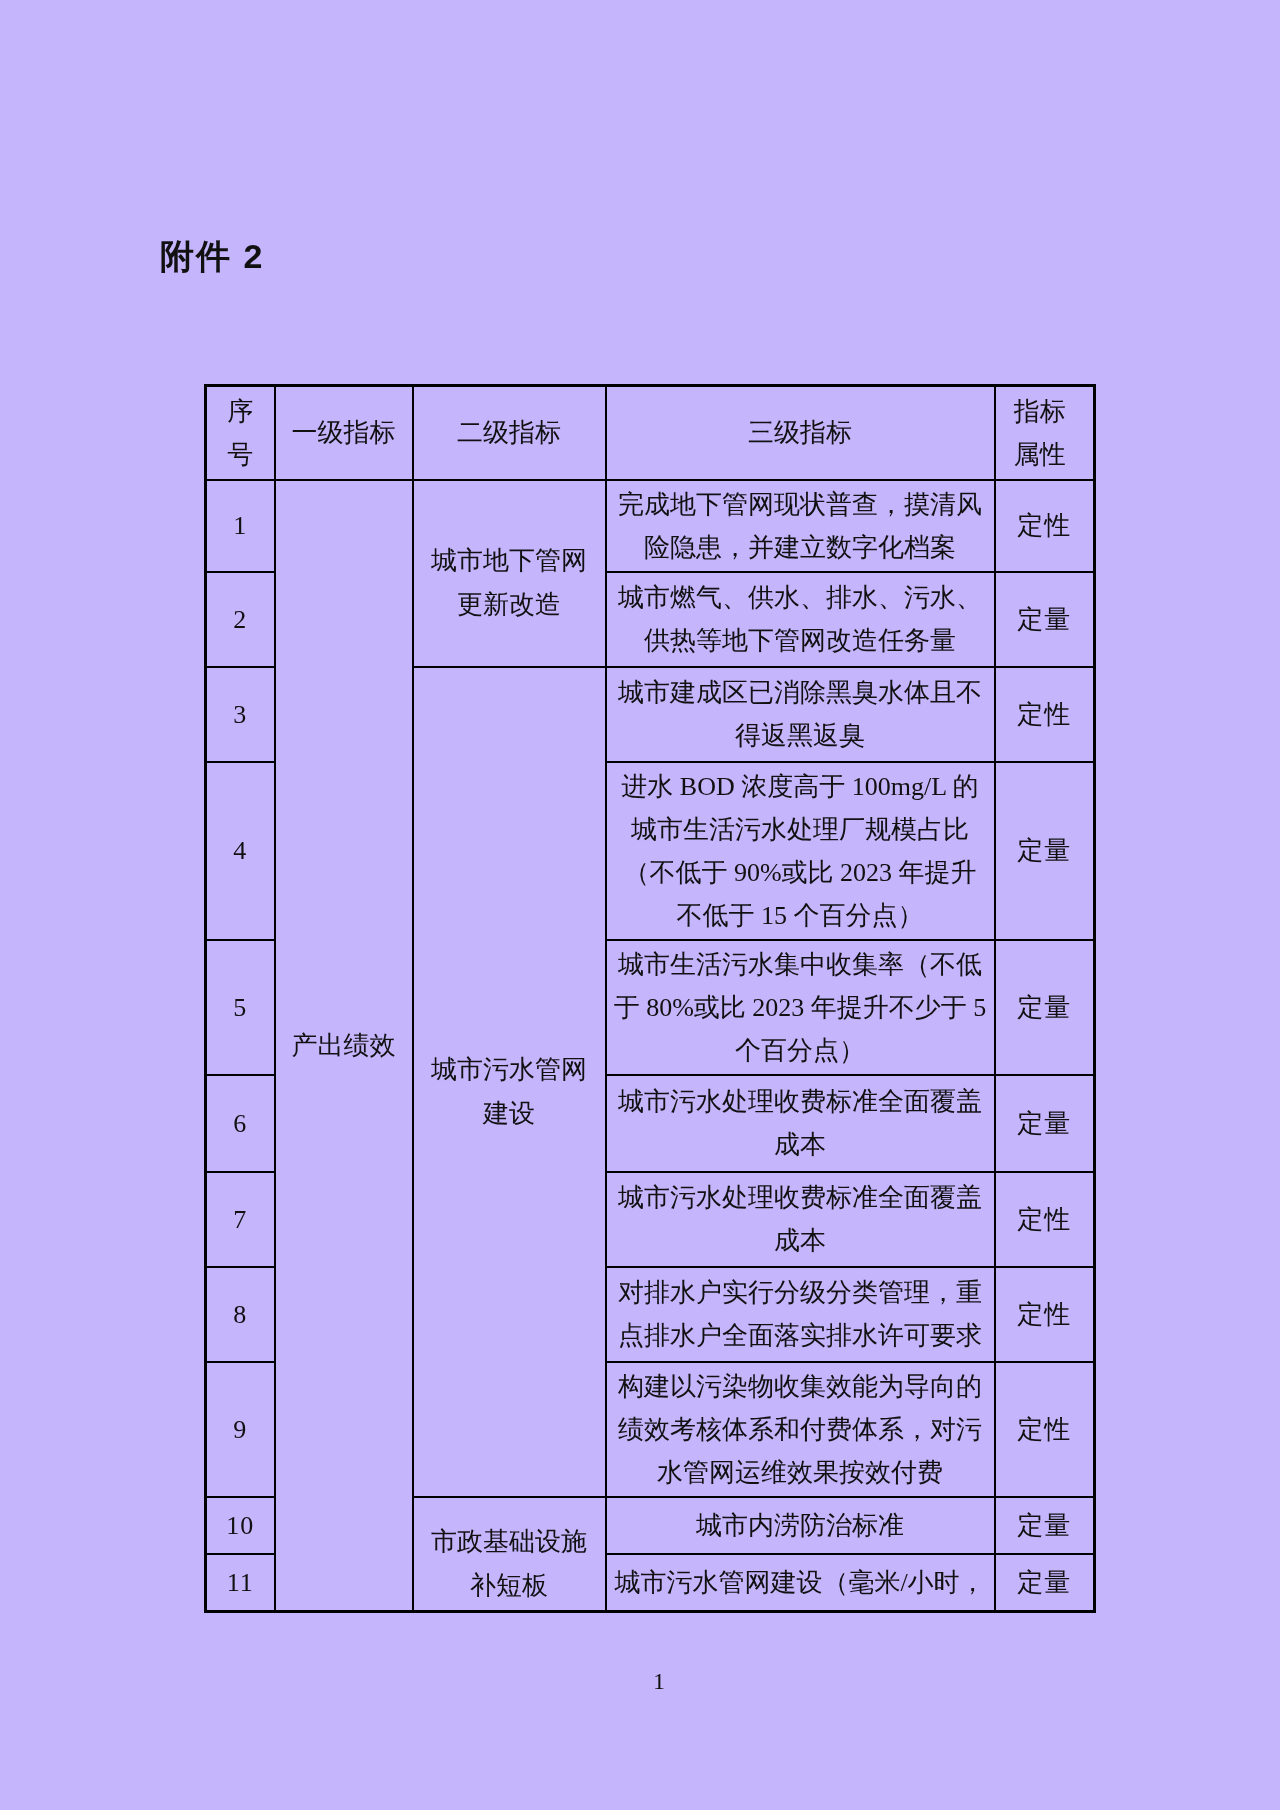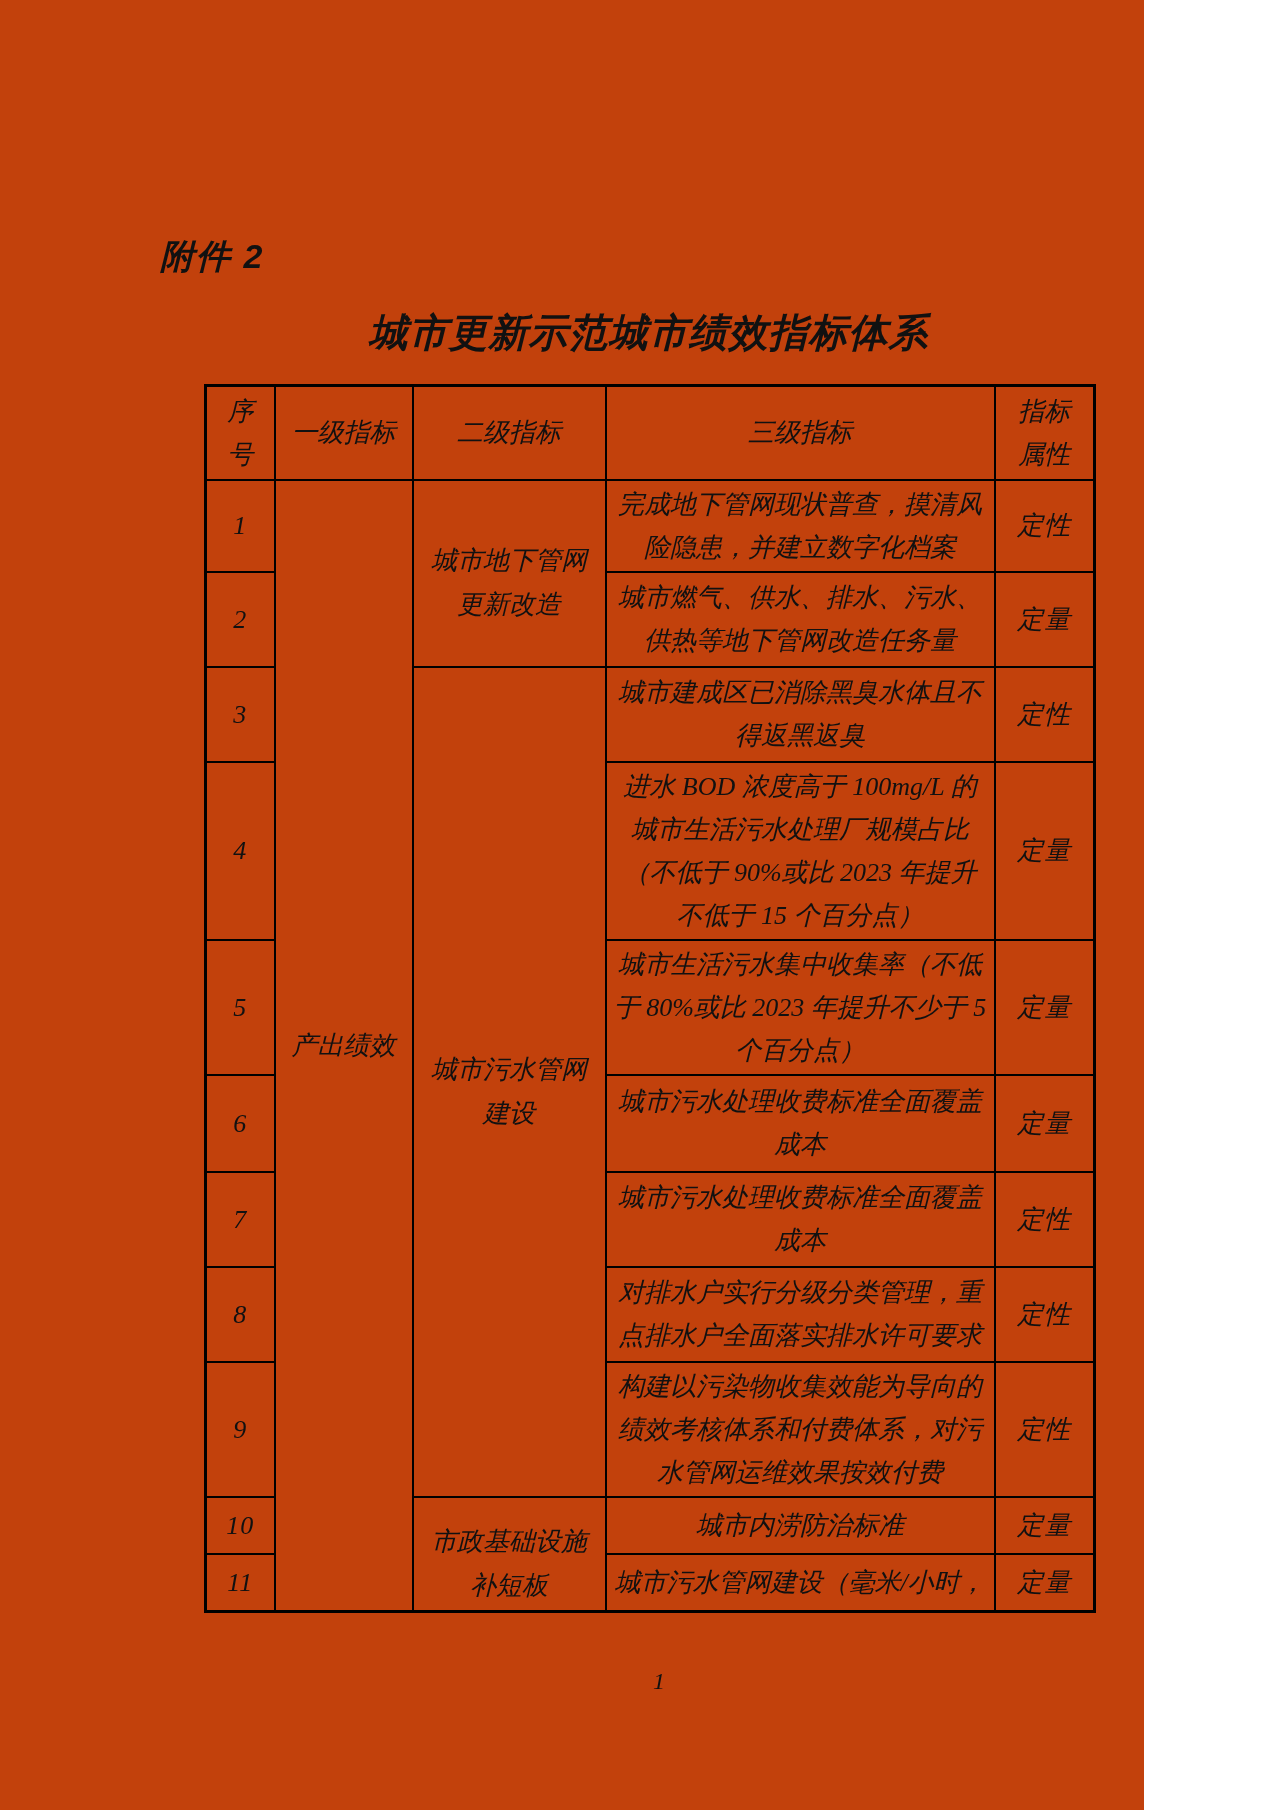--- a/index.html
+++ b/index.html
@@ -1,25 +1,24 @@
 <!DOCTYPE html>
 <html><head>
 <meta charset="utf-8">
 <style>
   * { margin: 0; padding: 0; box-sizing: border-box; }
   html, body { background: #ffffff; }
   .page {
     position: relative;
-    width: 1144px;
+    width: 1280px;
     height: 1810px;
-    background: #c2410c;
+    background: #c4b5fd;
     font-family: "Liberation Serif", "DejaVu Serif", serif;
     color: #111111;
     overflow: hidden;
-    font-style: italic;
   }
   .attachment-label {
     position: absolute;
     left: 160px;
     top: 234px;
     font-size: 34px;
     font-weight: 600;
     font-family: "Liberation Sans", "DejaVu Sans", sans-serif;
     letter-spacing: 2px;
     white-space: nowrap;
@@ -60,21 +59,21 @@
     padding: 2px 0;
   }
   .stack-1 {            
     display: inline-block;
     width: 1.25em;
     text-align: center;
   }
   .stack-2 {            
     display: inline-block;
     width: 2.35em;
-    text-align: center;
+    text-align: left;
   }
   .stack-6 {            
     display: inline-block;
     max-width: 6.3em;
     text-align: center;
     line-height: 44px;
     margin-top: 20px;
   }
   td.indicator-cell {
     text-align: left;
@@ -91,21 +90,20 @@
     font-size: 24px;
   }
 </style>
 </head>
 <body>
 
 <div class="page">
 
   <div class="attachment-label">附件 2</div>
 
-  <div class="doc-title">城市更新示范城市绩效指标体系</div>
 
   <table class="doc-table">
     <colgroup>
       <col style="width:69px">
       <col style="width:138px">
       <col style="width:193px">
       <col style="width:389px">
       <col style="width:100px">
     </colgroup>
 

